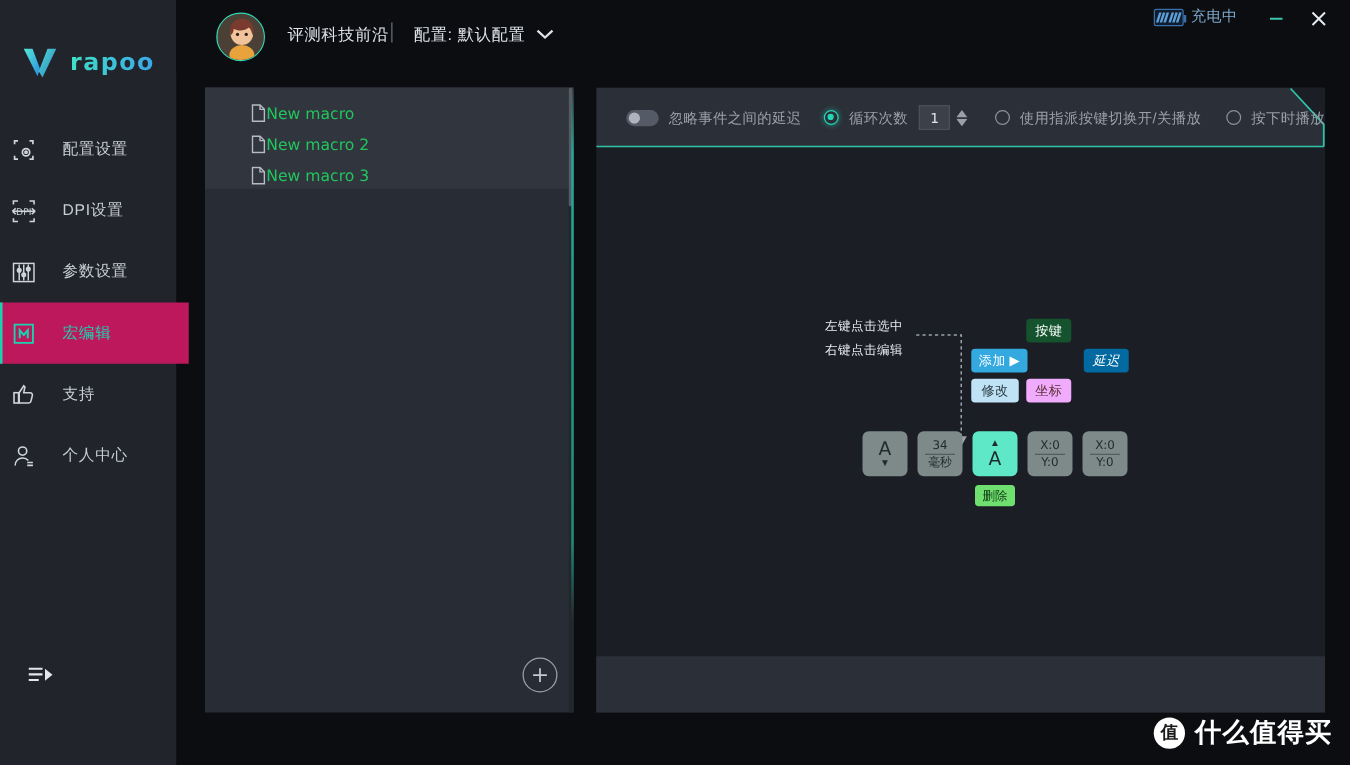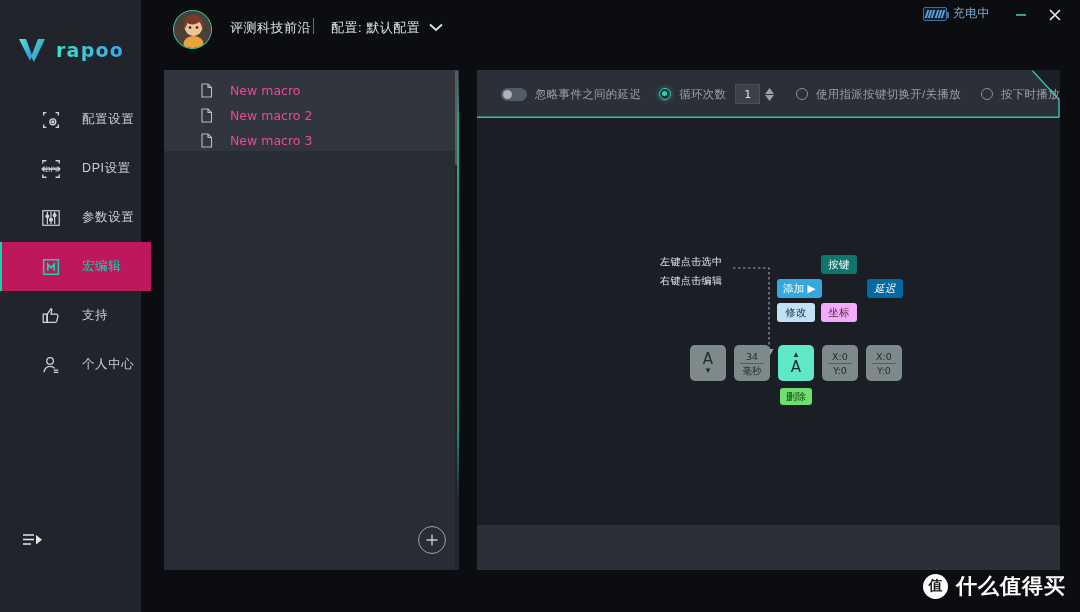--- a/index.html
+++ b/index.html
@@ -35,21 +35,21 @@
     -webkit-background-clip: text; background-clip: text;
     color: transparent;
     font-family: "DejaVu Sans", sans-serif;
   }
 
   .nav { position: absolute; left: 0; top: 95px; width: 141px; }
   .nav-item {
     position: relative;
     height: 49px; width: 151px;
     display: flex; align-items: center;
-    padding-left: 36px;
+    padding-left: 4px;
     cursor: pointer;
   }
   .nav-item .ico {
     width: 30px; height: 28px;
     display: flex; align-items: center; justify-content: center;
     color: #cfd3da;
     flex: 0 0 30px;
   }
   .nav-item .lbl {
     margin-left: 16px;
@@ -139,21 +139,21 @@
     width: 295px; height: 500px;
     background: #282c34;
   }
   .macro-list { position: absolute; left: 0; top: 8px; width: 295px; }
   .macro-item {
     height: 25px; display: flex; align-items: center;
     padding-left: 36px; cursor: pointer;
   }
   .macro-item .fico { width: 13px; height: 15px; color: #b7bcc4; flex: 0 0 13px; }
   .macro-item .mlbl {
-    margin-left: 17px; font-size: 12.5px; color: #ec4899;
+    margin-left: 0; font-size: 12.5px; color: #22c55e;
     font-family: "DejaVu Sans", sans-serif;
   }
   .macro-block-bg {
     position: absolute; left: 0; top: 0; width: 295px; height: 81px;
     background: #31353e;
   }
   .macro-scrollbar {
     position: absolute; left: 291px; top: 0;
     width: 3px; height: 500px; background: #22252c;
   }
@@ -242,21 +242,21 @@
   }
   .chip {
     position: absolute;
     width: 36px; height: 19px; border-radius: 3px;
     display: flex; align-items: center; justify-content: center;
     font-size: 10.5px; cursor: pointer;
     letter-spacing: .2px;
   }
   .chip-add  { left: 777px; top: 279px; width: 45px; background: #33a9e0; color: #ffffff; }
   .chip-mod  { left: 777px; top: 303px; width: 38px; background: #bfe2f5; color: #2b3a45; }
-  .chip-key  { left: 821px; top: 255px; background: #0f766e; color: #ffffff; }
+  .chip-key  { left: 821px; top: 255px; background: #14532d; color: #ffffff; }
   .chip-dly  { left: 867px; top: 279px; background: #0369a1; color: #ffffff; font-style: italic; }
   .chip-pos  { left: 821px; top: 303px; background: #f0abfc; color: #5a3035; }
 
   .ev-card {
     position: absolute; top: 345px;
     width: 36px; height: 36px; border-radius: 5px;
     background: #7e8a8a;
     display: flex; flex-direction: column;
     align-items: center; justify-content: center;
     cursor: pointer;

